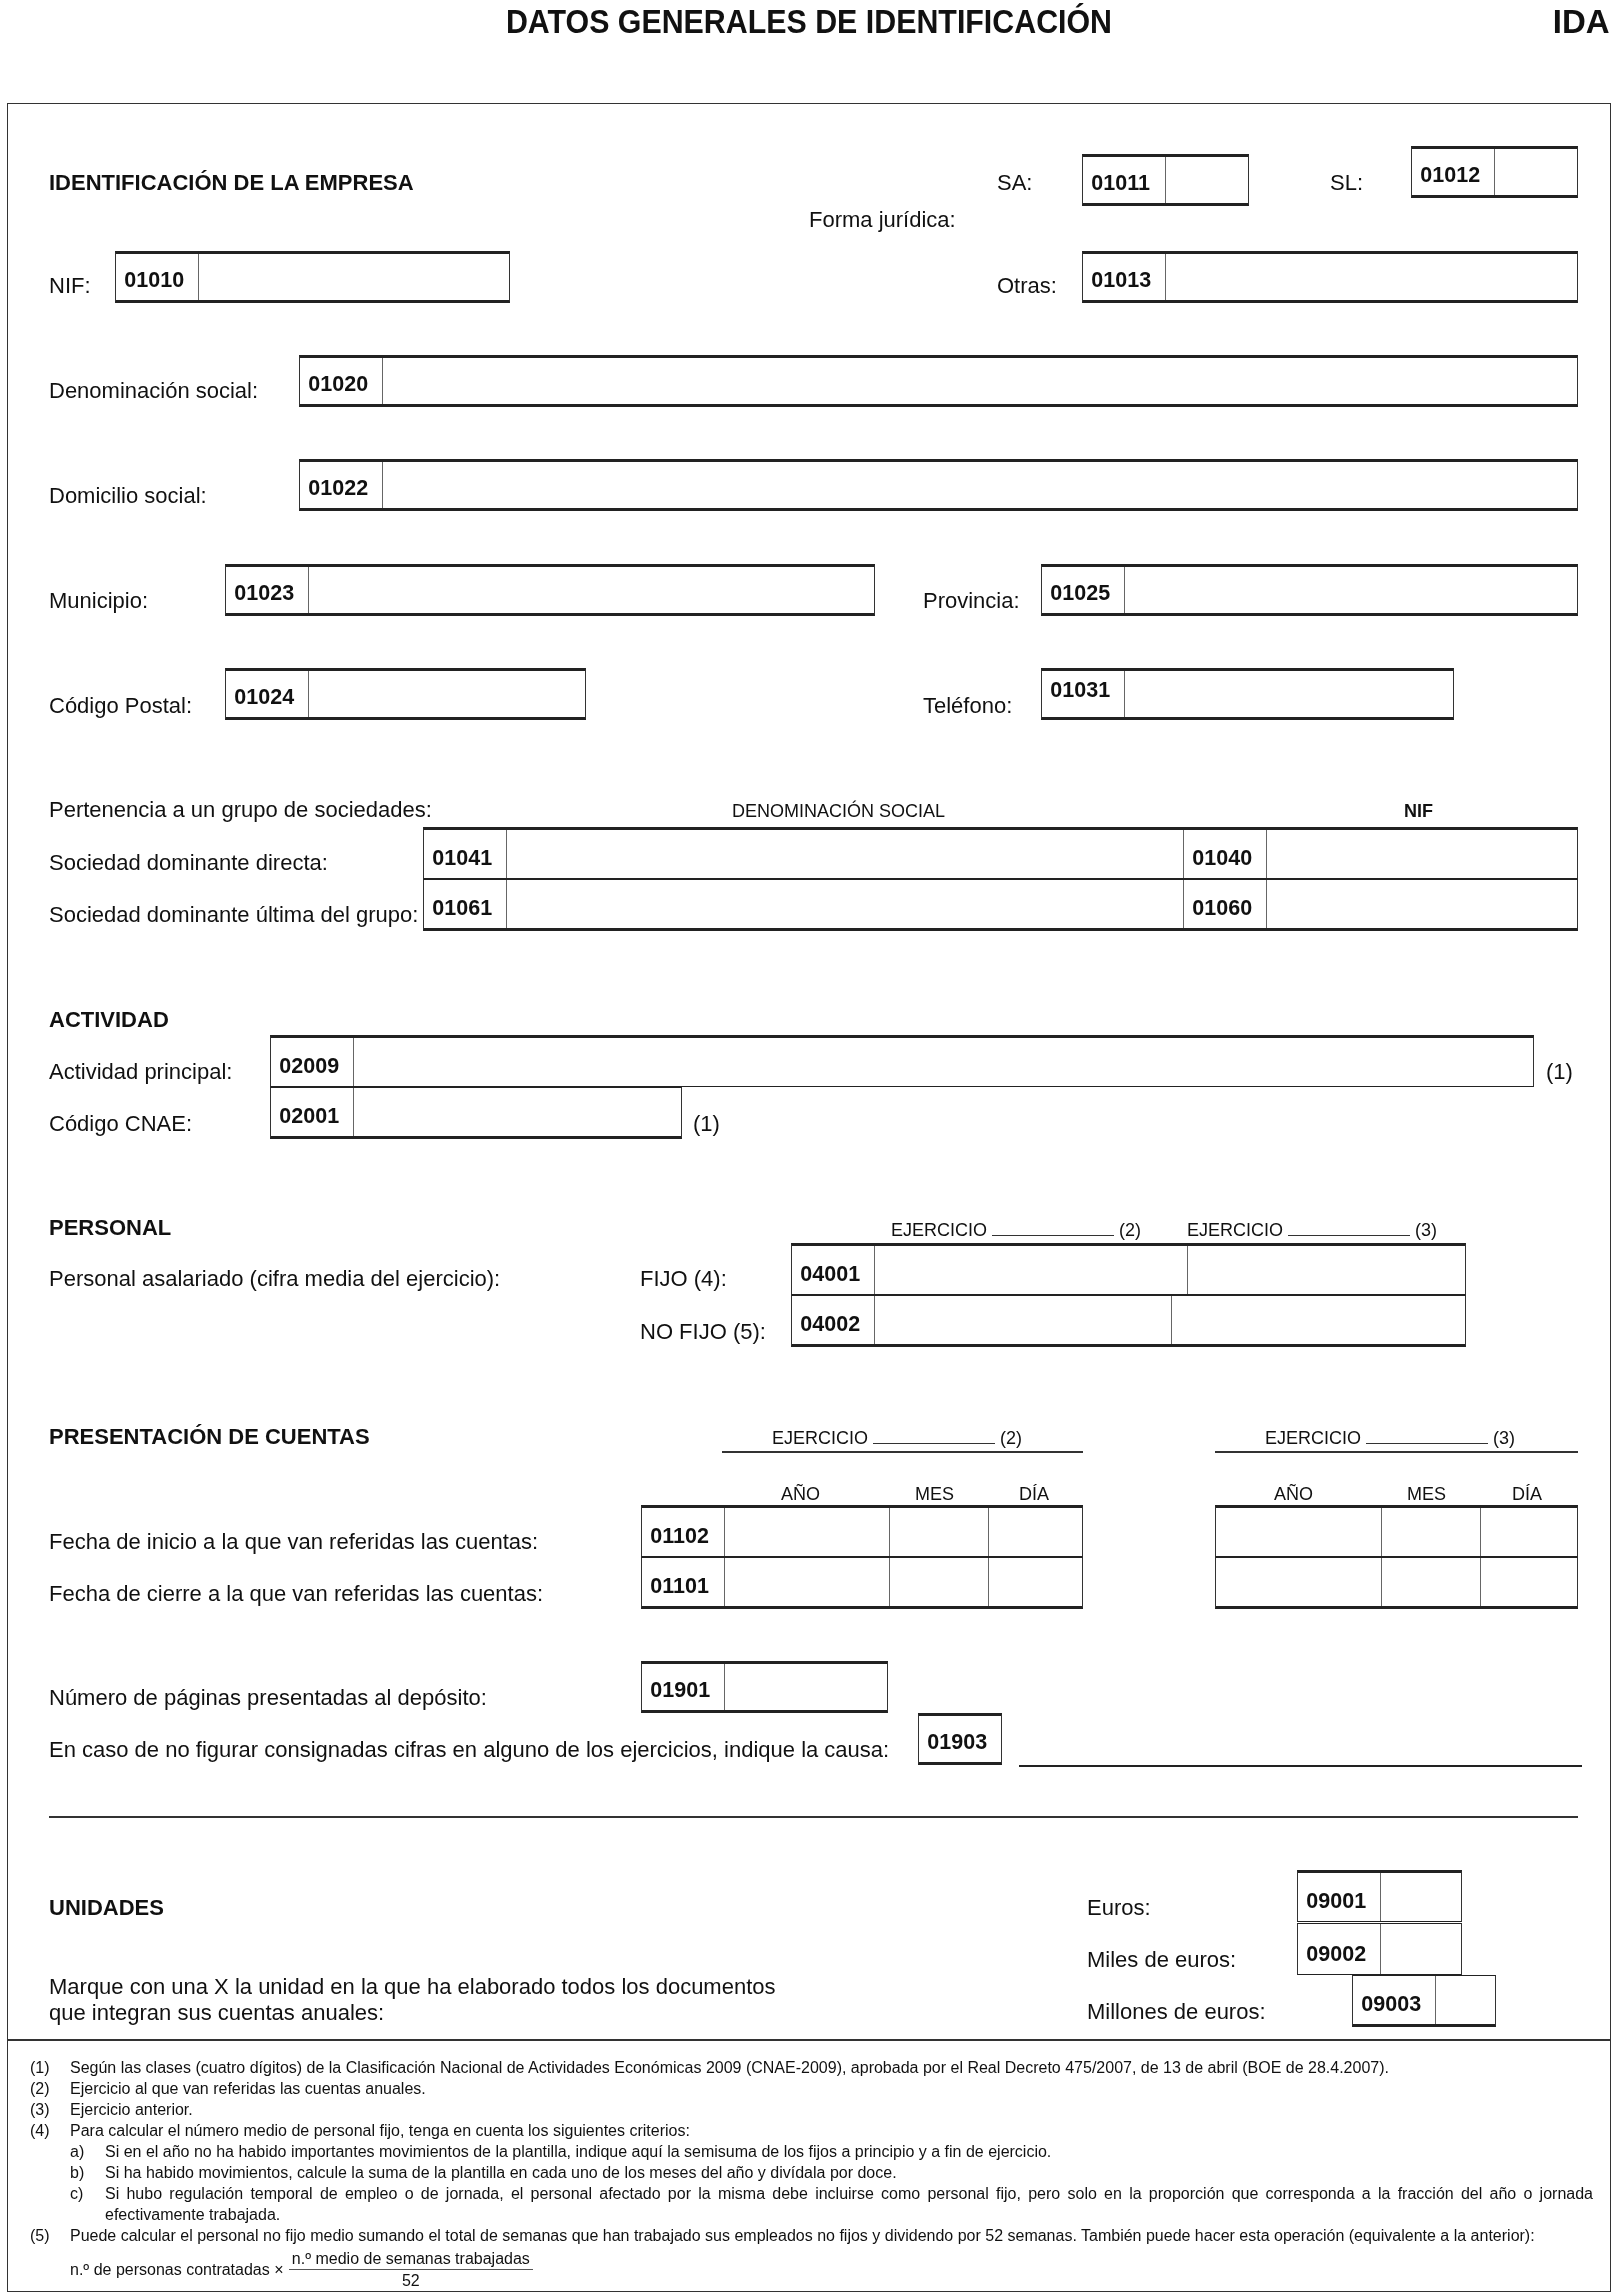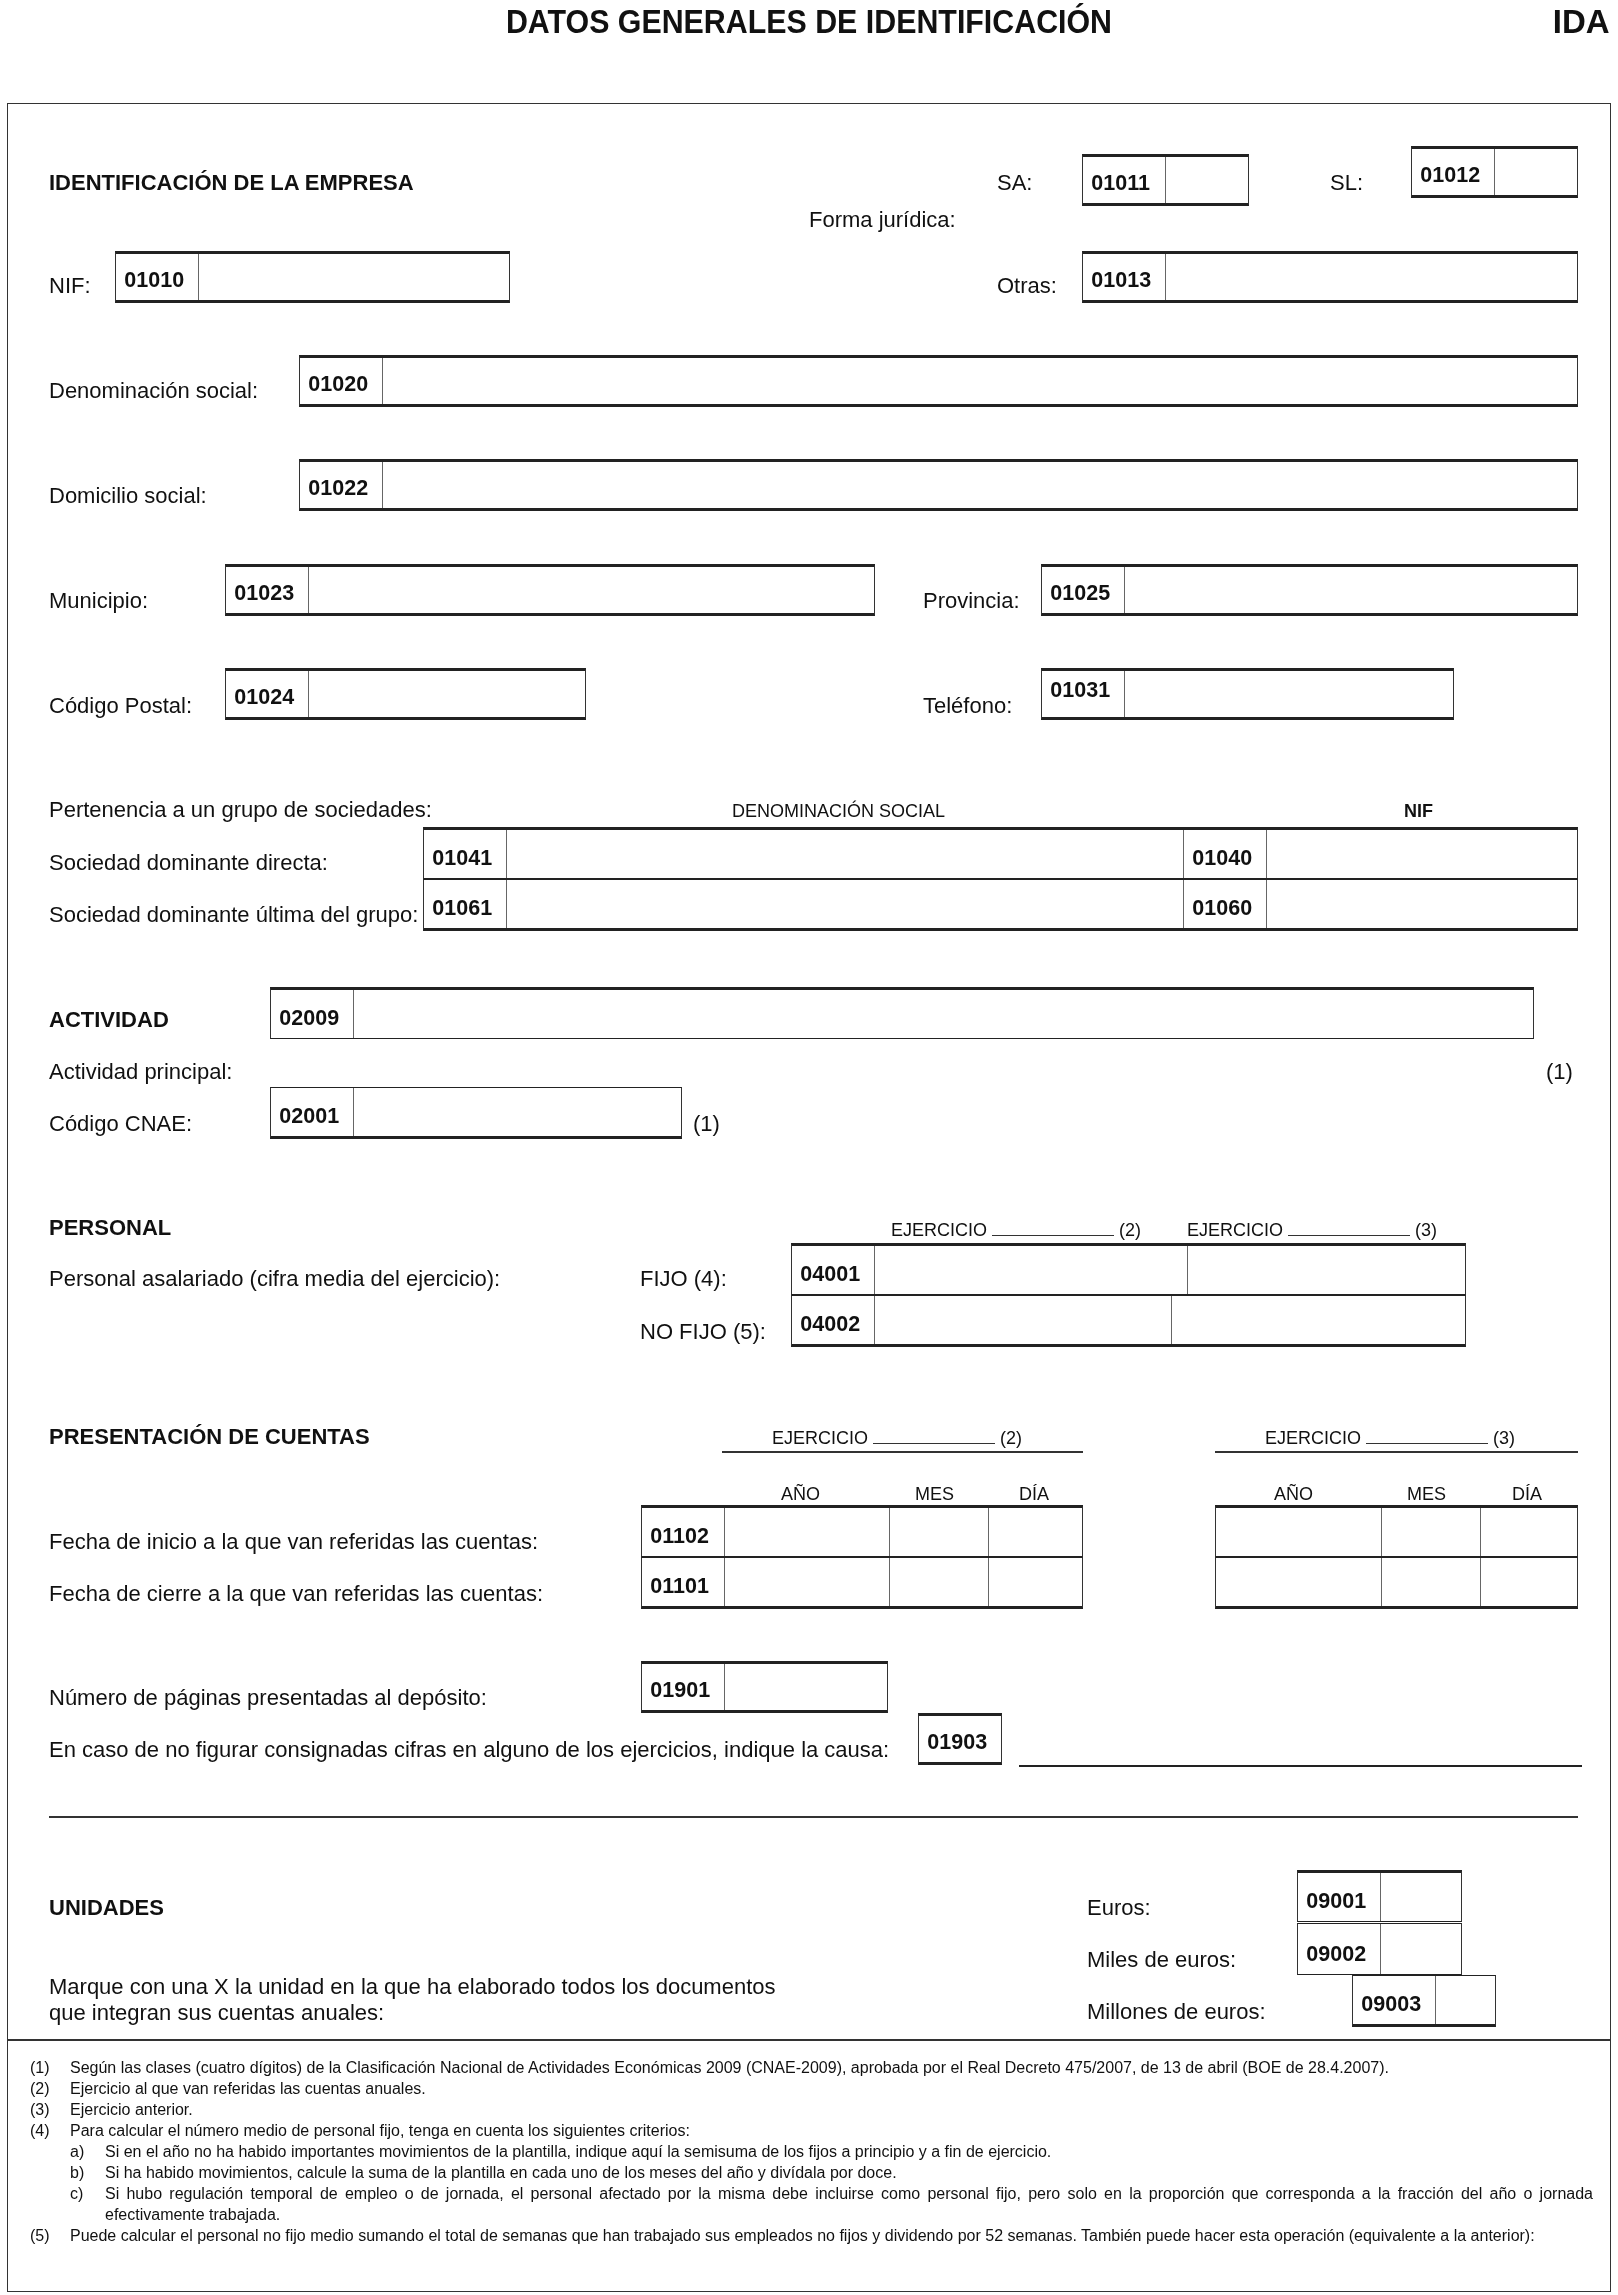--- a/index.html
+++ b/index.html
@@ -114,21 +114,21 @@
 <div class="lbl" style="left:49px; top:904px;">Sociedad dominante última del grupo:</div>
 <div class="box" style="left:423px; top:879px; width:1155px; height:52px; border-top:1.7px solid #222;">
   <div class="code">01061</div>
   <div class="cell" style="flex:0 0 676px;"><input value="" style=""></div>
   <div class="code">01060</div>
   <div class="cell"><input value="" style=""></div>
 </div>
 
 <div class="hdr" style="left:49px; top:1009px;">ACTIVIDAD</div>
 <div class="lbl" style="left:49px; top:1061px;">Actividad principal:</div>
-<div class="box" style="left:270px; top:987px; width:1264px; height:52px; border-bottom:1.7px solid #222;">
+<div class="box" style="left:270px; top:1035px; width:1264px; height:52px; border-bottom:1.7px solid #222;">
   <div class="code">02009</div>
   <div class="cell"><input value="" style=""></div>
 </div>
 <div class="lbl" style="left:1546px; top:1061px;">(1)</div>
 
 <div class="lbl" style="left:49px; top:1113px;">Código CNAE:</div>
 <div class="box" style="left:270px; top:1087px; width:412px; height:52px; border-top:1.7px solid #222;">
   <div class="code">02001</div>
   <div class="cell"><input value="" style=""></div>
 </div>
@@ -250,14 +250,21 @@
       <span>Si ha habido movimientos, calcule la suma de la plantilla en cada uno de los meses del año y divídala por doce.</span>
     </div>
   <div class="sub">
       <span class="num2">c)</span>
       <span style="text-align:justify;">Si hubo regulación temporal de empleo o de jornada, el personal afectado por la misma debe incluirse como personal fijo, pero solo en la proporción que corresponda a la fracción del año o jornada efectivamente trabajada.</span>
     </div>
   <div class="row">
       <span class="num">(5)</span>
       <span>Puede calcular el personal no fijo medio sumando el total de semanas que han trabajado sus empleados no fijos y dividendo por 52 semanas. También puede hacer esta operación (equivalente a la anterior):</span>
     </div>
+  <div class="row" style="padding-left:40px; margin-top:1.7px;">
+    <span style="align-self:center;">n.º de personas contratadas ×</span>
+    <span class="frac">
+      <div class="top">n.º medio de semanas trabajadas</div>
+      <div>52</div>
+    </span>
+  </div>
 </div>
 
 
 </body></html>

